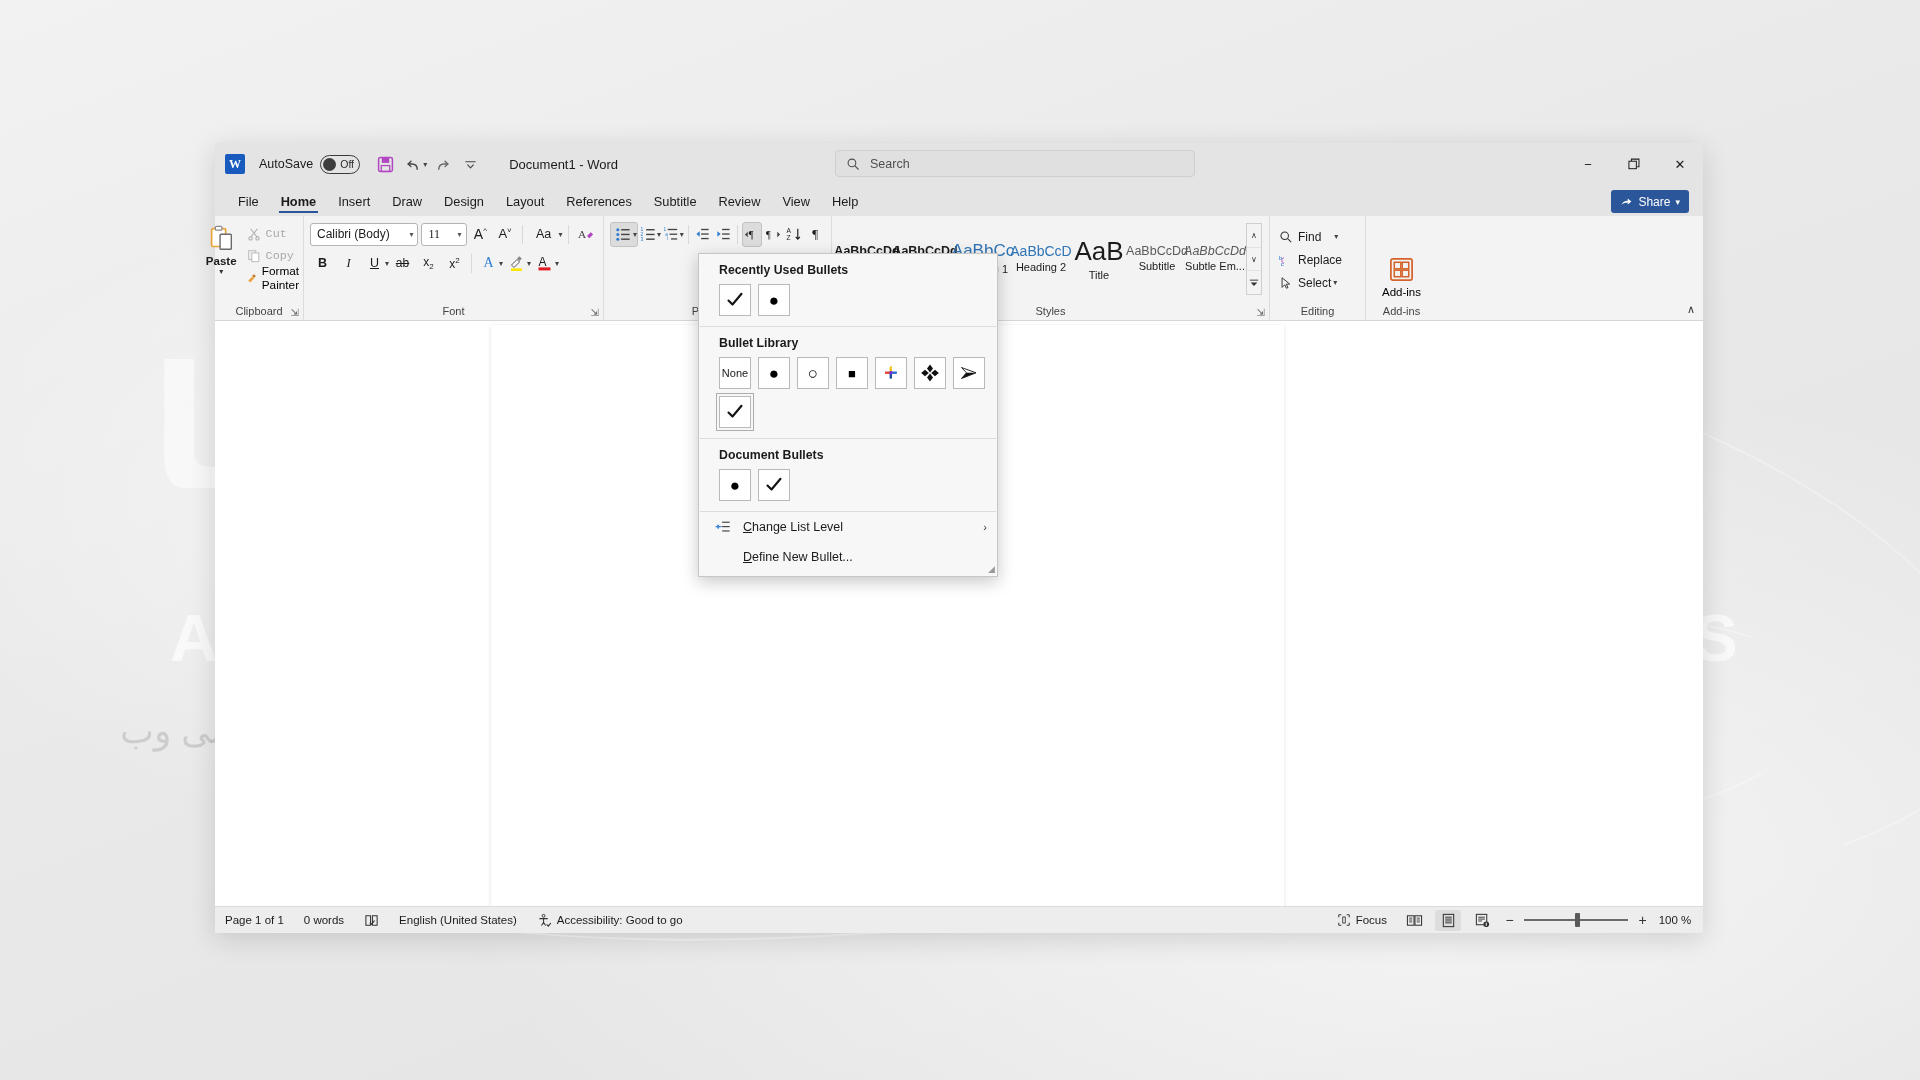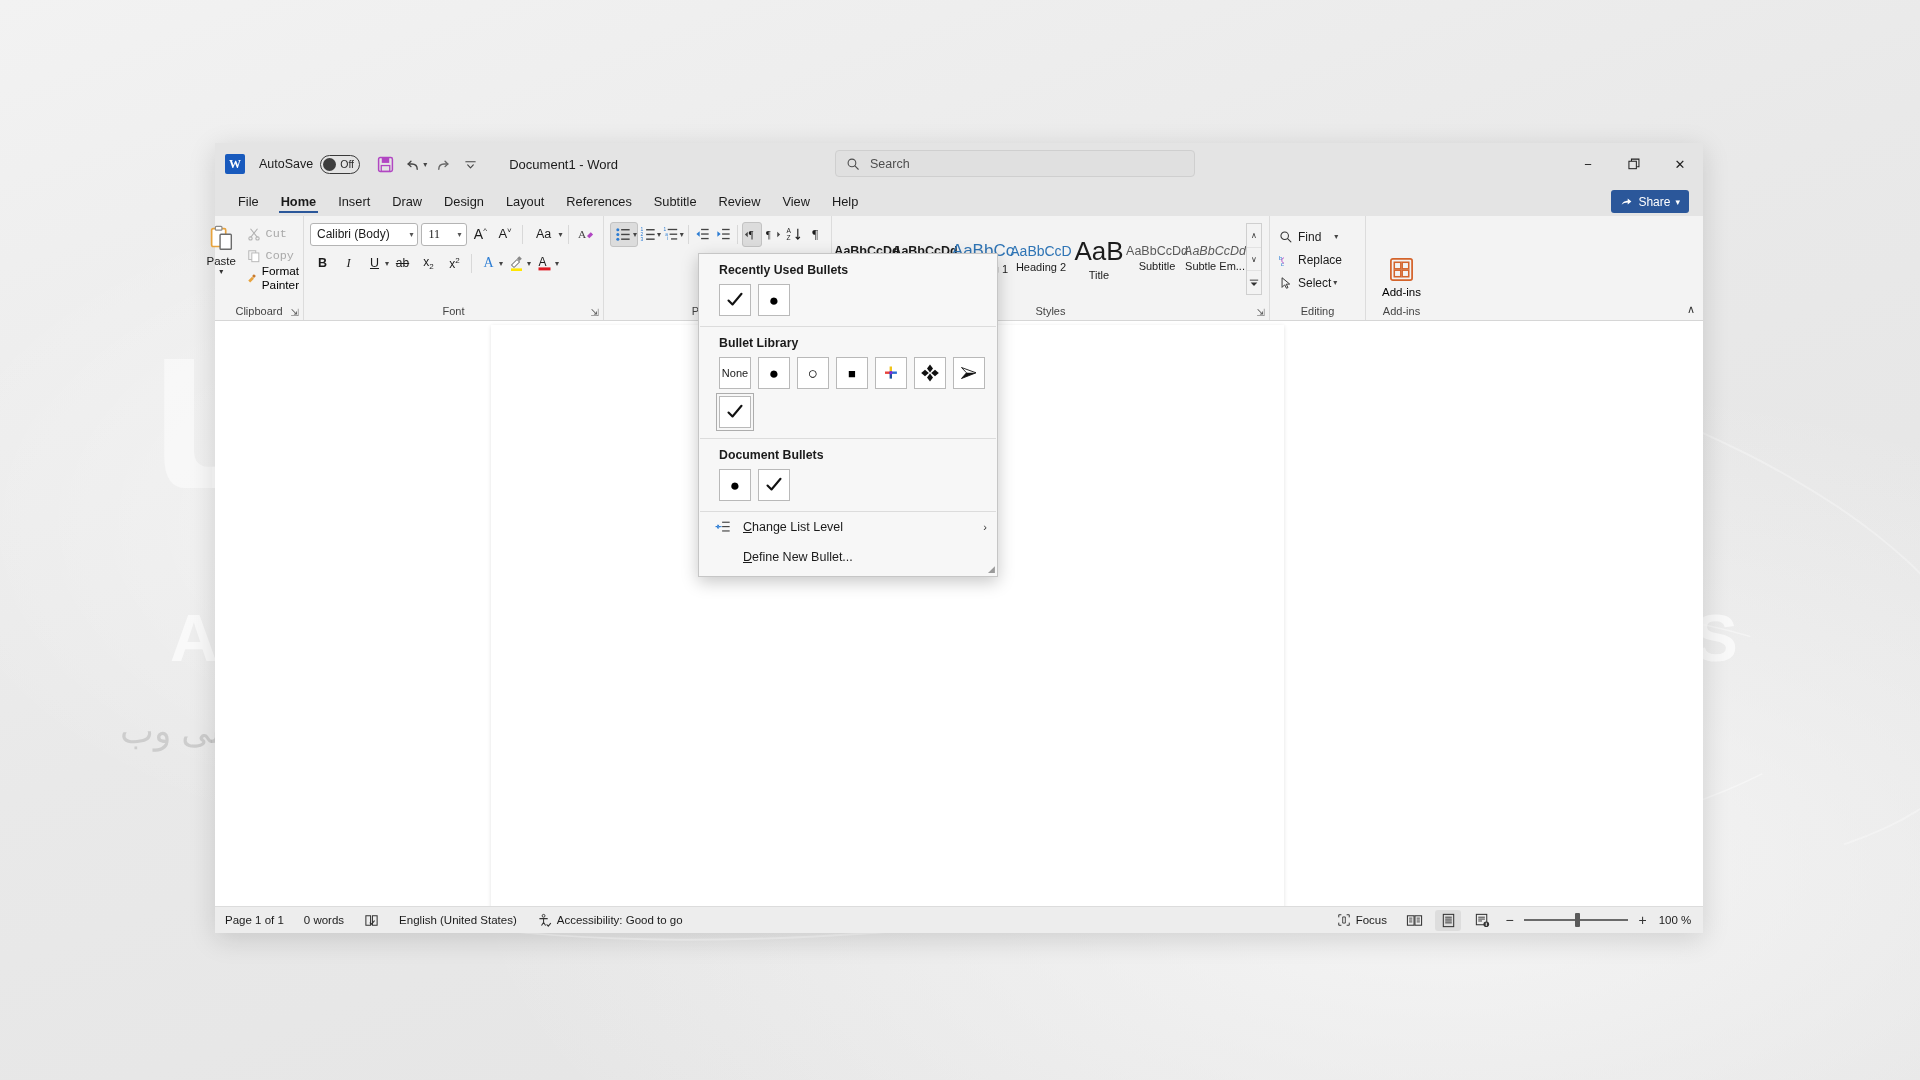--- a/index.html
+++ b/index.html
@@ -176,21 +176,21 @@
     position: absolute; bottom: 2px; right: 4px;
     font-size: 10px; color: #555;
   }
 
   
   #group-clipboard { width: 88px; align-items: center; }
   #paste-button {
     display: flex; flex-direction: column; align-items: center;
     width: 58px; padding-top: 3px;
   }
-  #paste-label { font-size: 11.5px; color: #1b1b1b; margin-top: 1px; }
+  #paste-label { font-size: 11.5px; color: #1b1b1b; margin-top: 1px; font-weight: bold; }
   .mini-row {
     display: flex; align-items: center; gap: 5px;
     height: 22px; font-size: 11.8px;
   }
   .disabled { color: #a9a9a9; font-family: Liberation Mono, monospace; }
 
   #group-clipboard-inner { display: flex; gap: 4px; }
   #clip-mini { display: flex; flex-direction: column; justify-content: center; padding-top: 2px; }
 
   

